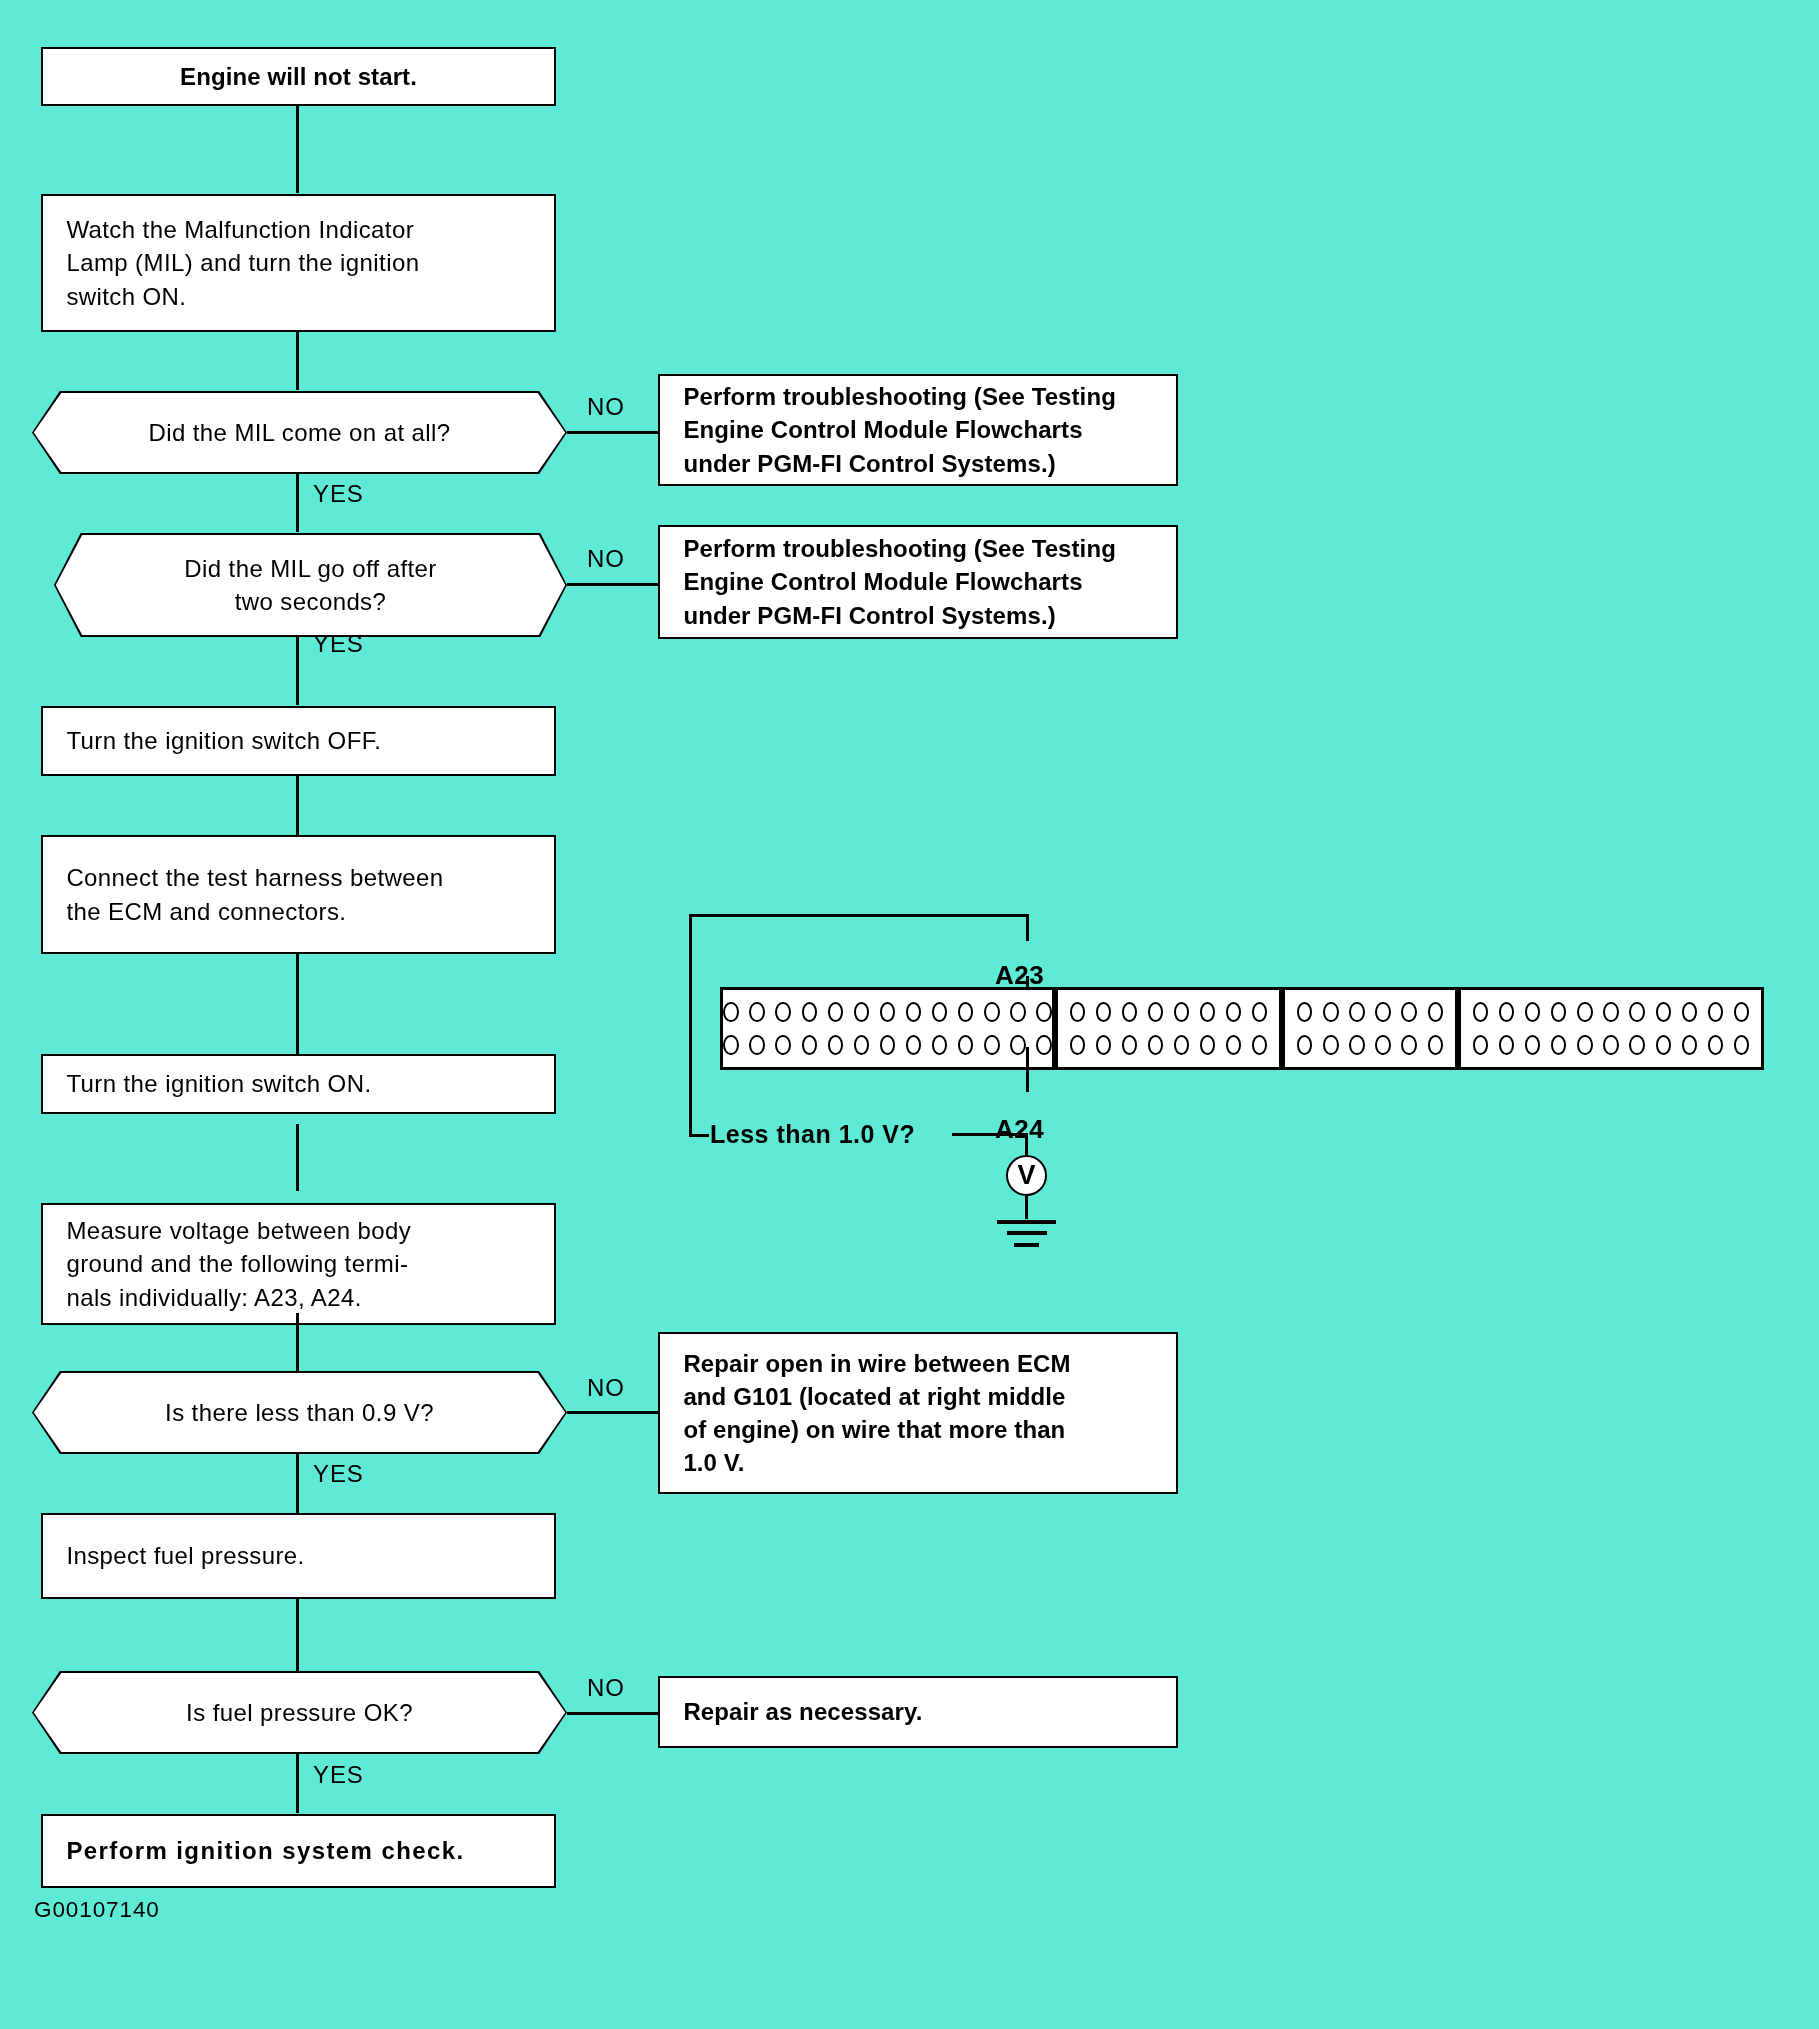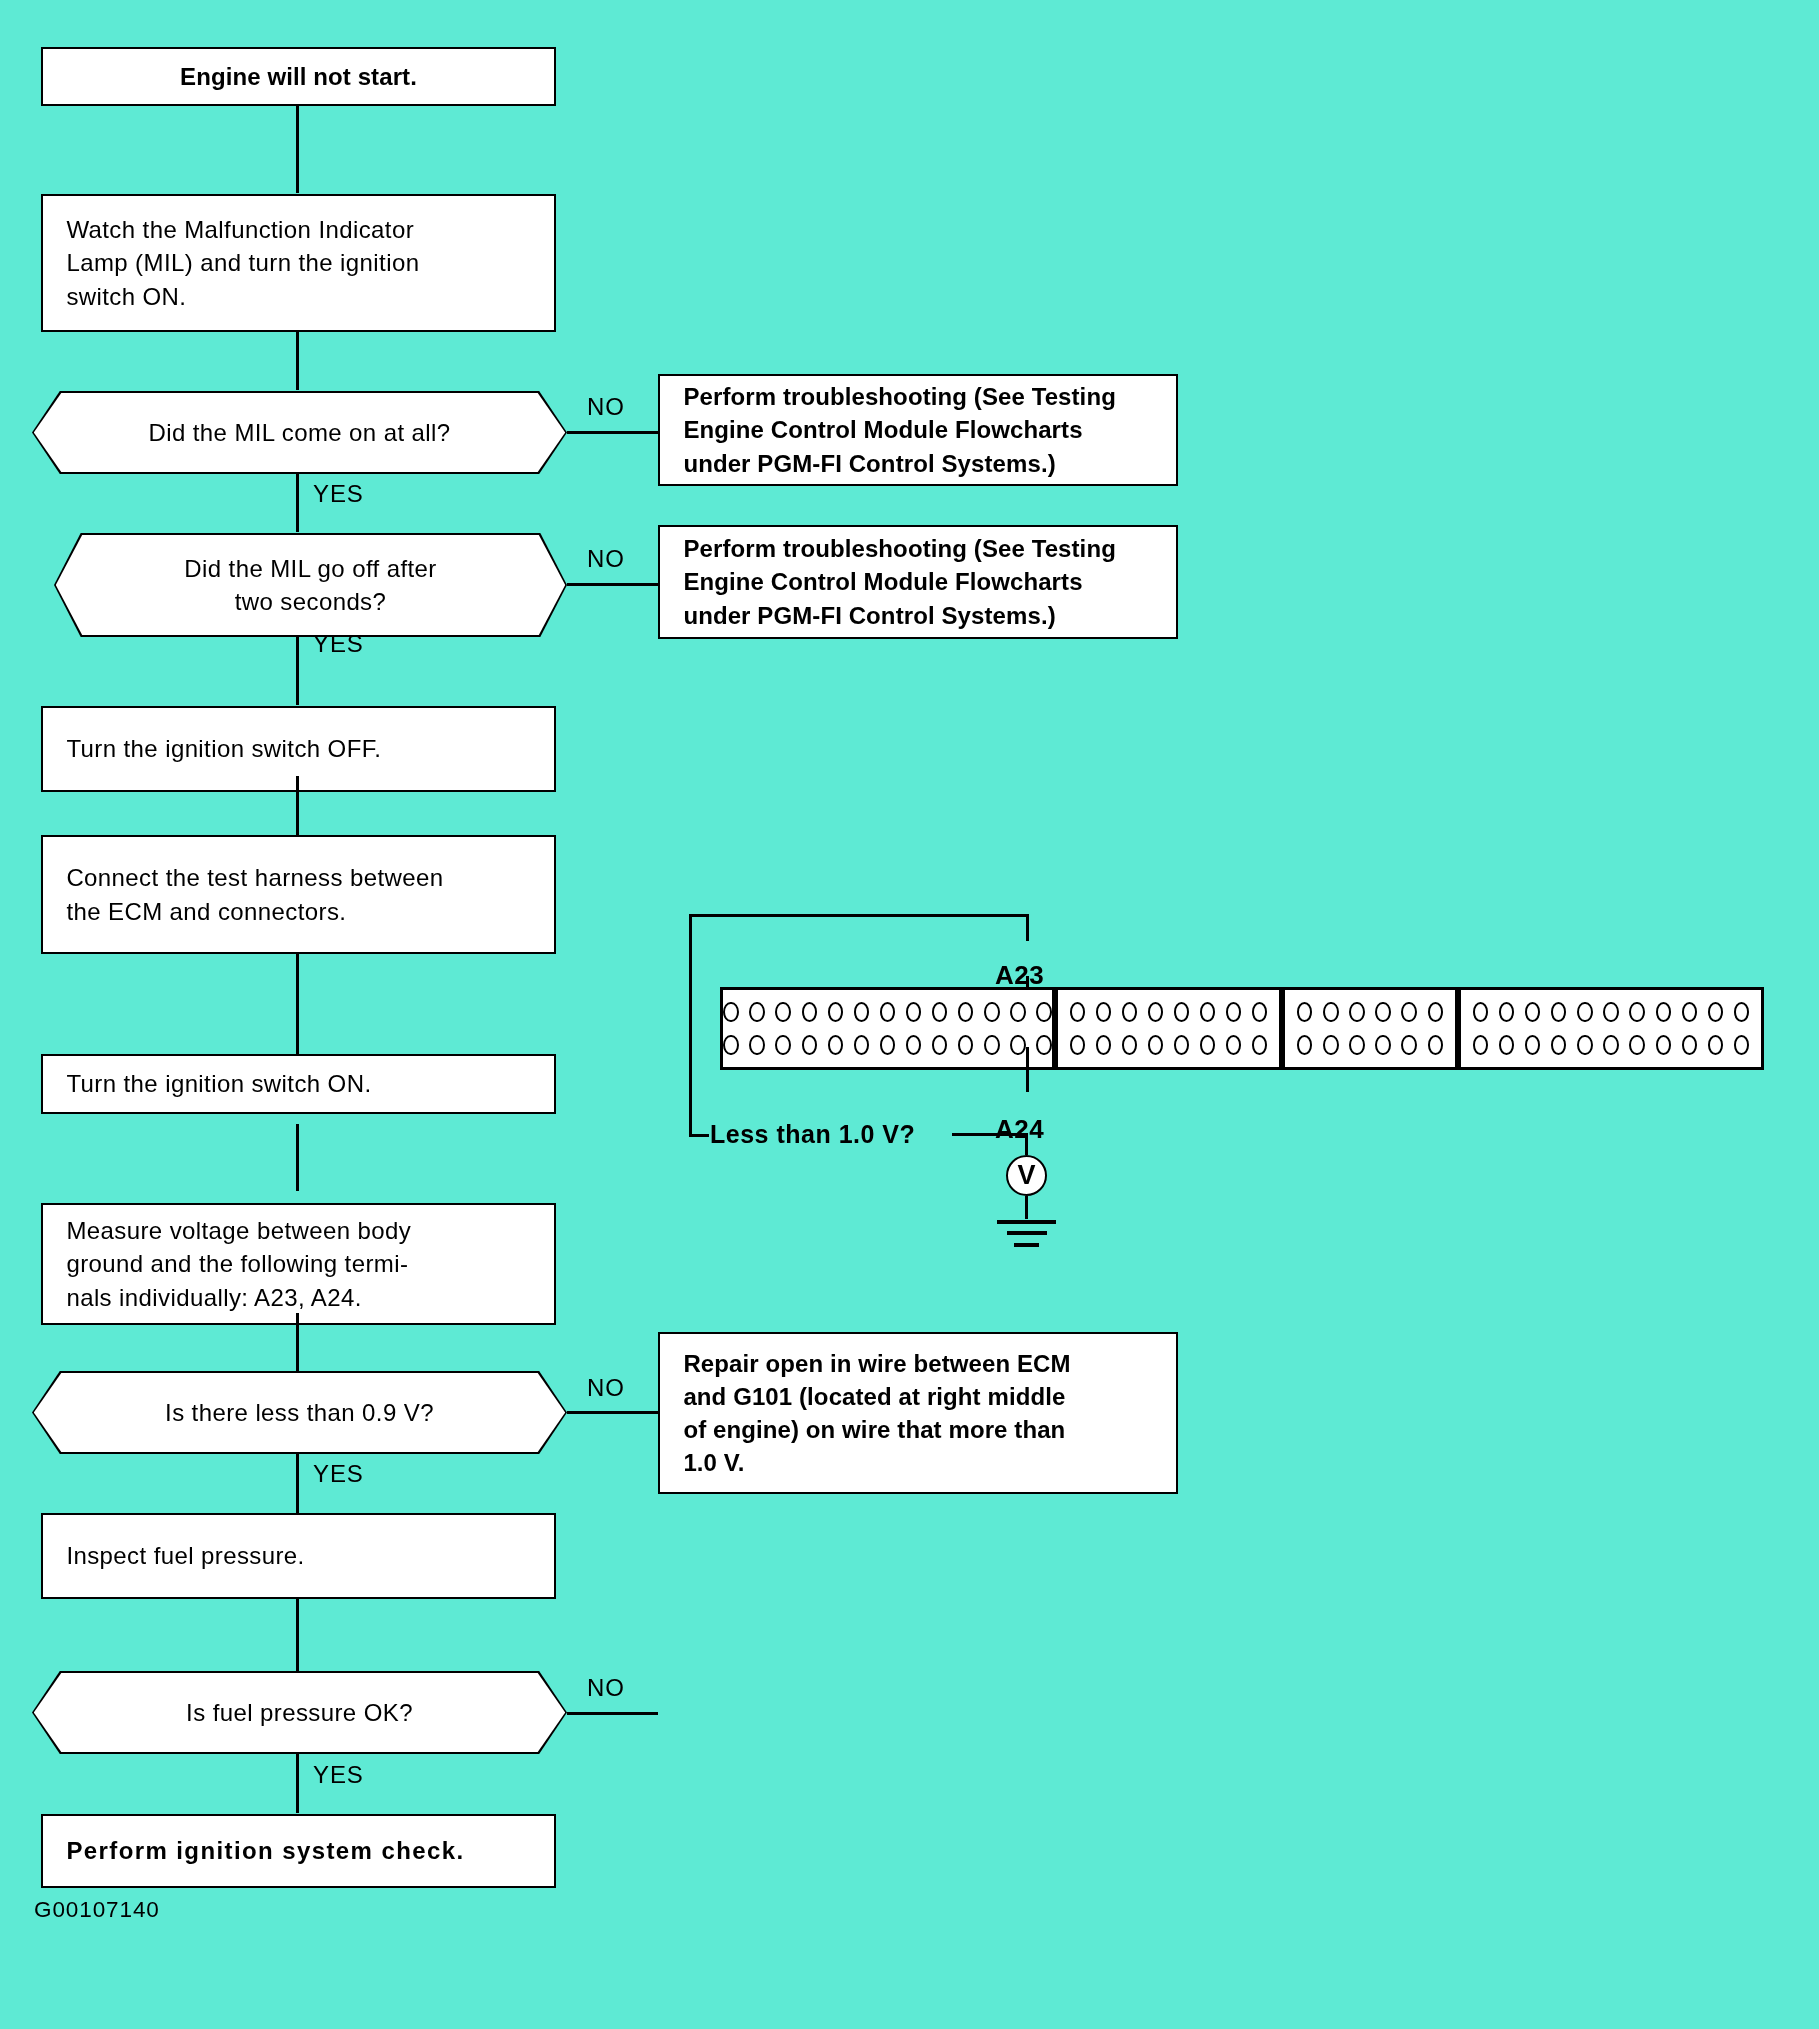--- a/index.html
+++ b/index.html
@@ -186,21 +186,21 @@
 
   <div class="vline" style="left:296px; top:637px; height:68px;"></div>
   <span class="blabel" style="left:313px; top:630px;">YES</span>
 
   <div class="box bold" style="left:658px; top:525px; width:520px; height:114px;">
     <span class="txt">Perform troubleshooting (See Testing
 Engine Control Module Flowcharts
 under PGM-FI Control Systems.)</span>
   </div>
 
-  <div class="box" style="left:41px; top:706px; width:515px; height:86px;text-align:right;">
+  <div class="box" style="left:41px; top:706px; width:515px; height:70px;text-align:right;">
     <span class="txt">Turn the ignition switch OFF.</span>
   </div>
   <div class="vline" style="left:296px; top:776px; height:59px;"></div>
 
   <div class="box" style="left:41px; top:835px; width:515px; height:119px;">
     <span class="txt">Connect the test harness between
 the  ECM  and  connectors.</span>
   </div>
   <div class="vline" style="left:296px; top:954px; height:100px;"></div>
 
@@ -243,20 +243,23 @@
     <div class="inner"></div>
     <span class="txt">Is fuel pressure OK?</span>
   </div>
 
   <div class="hline" style="left:567px; top:1712px; width:91px;"></div>
   <span class="blabel" style="left:587px; top:1674px;">NO</span>
 
   <div class="vline" style="left:296px; top:1754px; height:59px;"></div>
   <span class="blabel" style="left:313px; top:1761px;">YES</span>
 
+  <div class="box bold" style="left:658px; top:1676px; width:520px; height:72px;">
+    <span class="txt">Repair as necessary.</span>
+  </div>
 
   <div class="box bold spaced" style="left:41px; top:1814px; width:515px; height:74px;">
     <span class="txt">Perform  ignition  system  check.</span>
   </div>
 
   <div id="figure-id" style="left:34px; top:1897px;">G00107140</div>
 
   <div id="connector-diagram" style="left:0; top:0; width:1820px; height:2030px;">
 
     <div class="vline" style="left:689px; top:914px; height:223px;"></div>

